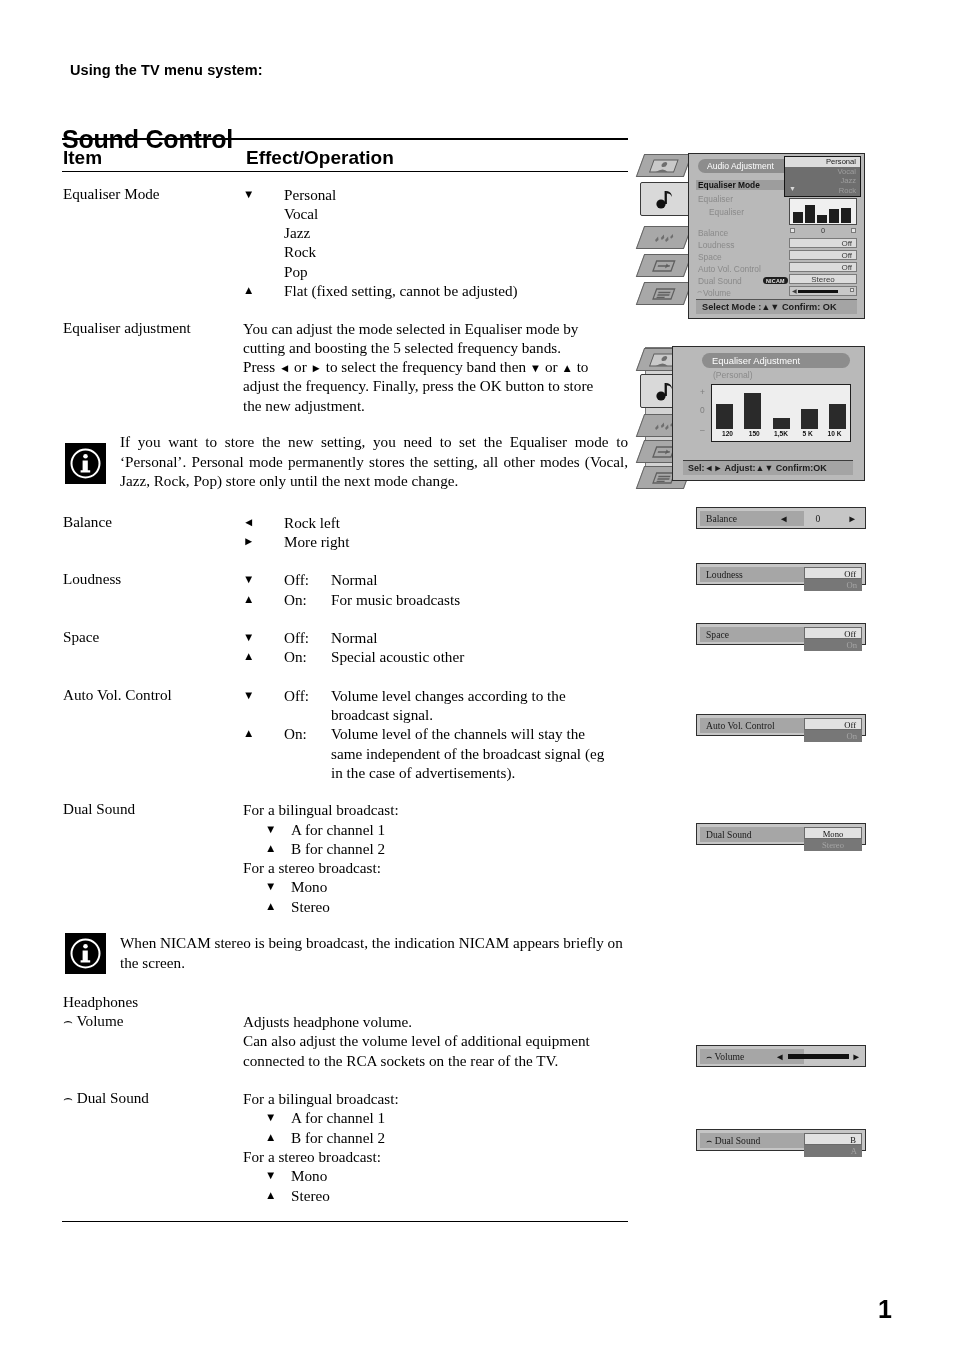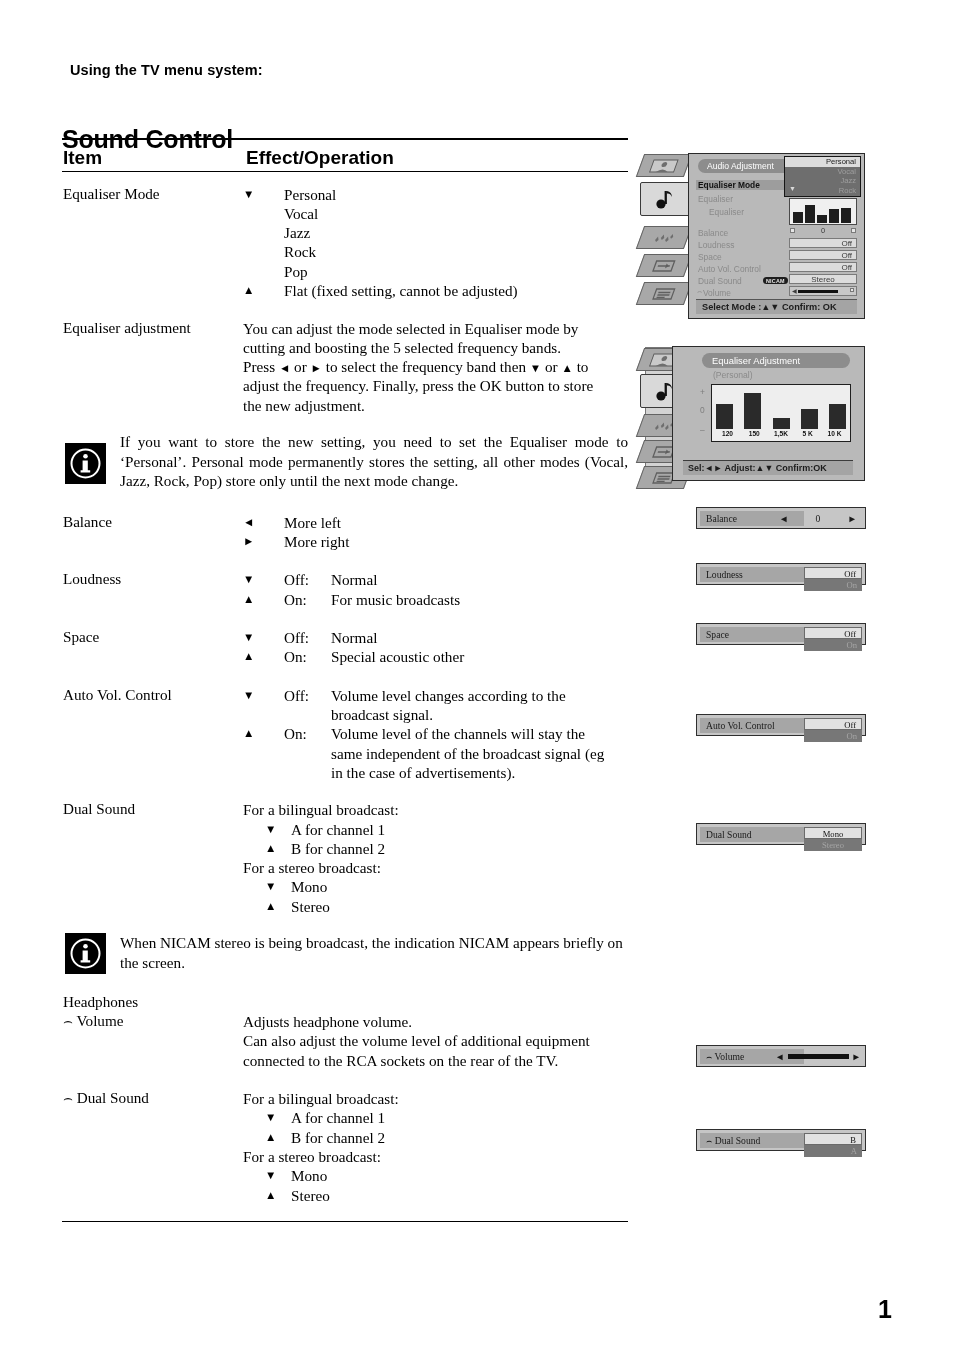--- a/index.html
+++ b/index.html
@@ -249,21 +249,21 @@
     <svg width="33" height="33" viewBox="0 0 33 33">
       <circle cx="16.5" cy="16.5" r="14" fill="none" stroke="#fff" stroke-width="2"></circle>
       <circle cx="16.5" cy="9.2" r="2.3" fill="#fff"></circle>
       <path d="M13.6 13.6 h5.2 v9.6 h2.4 v2.2 h-9.6 v-2.2 h2 z" fill="#fff"></path>
     </svg>
   </div>
   <div class="note" style="left:120px; top:432px; width:508px">If you want to store the new setting, you need to set the Equaliser mode to ‘Personal’. Personal mode permanently stores the setting, all other modes (Vocal, Jazz, Rock, Pop) store only until the next mode change.</div>
 
   <div class="item-label" style="top:513px">Balance</div>
   <div class="arrow" style="left:243px; top:513px">◄</div>
-  <div class="val" style="left:284px; top:513px">More left</div>
+  <div class="val" style="left:284px; top:513px">Rock left</div>
   <div class="arrow" style="left:243px; top:532px">►</div>
   <div class="val" style="left:284px; top:532px">More right</div>
 
   <div class="item-label" style="top:570px">Loudness</div>
   <div class="arrow" style="left:243px; top:570px">▼</div>
   <div class="val" style="left:284px; top:570px">Off:</div>
   <div class="val" style="left:331px; top:570px">Normal</div>
   <div class="arrow" style="left:243px; top:590px">▲</div>
   <div class="val" style="left:284px; top:590px">On:</div>
   <div class="val" style="left:331px; top:590px">For music broadcasts</div>

